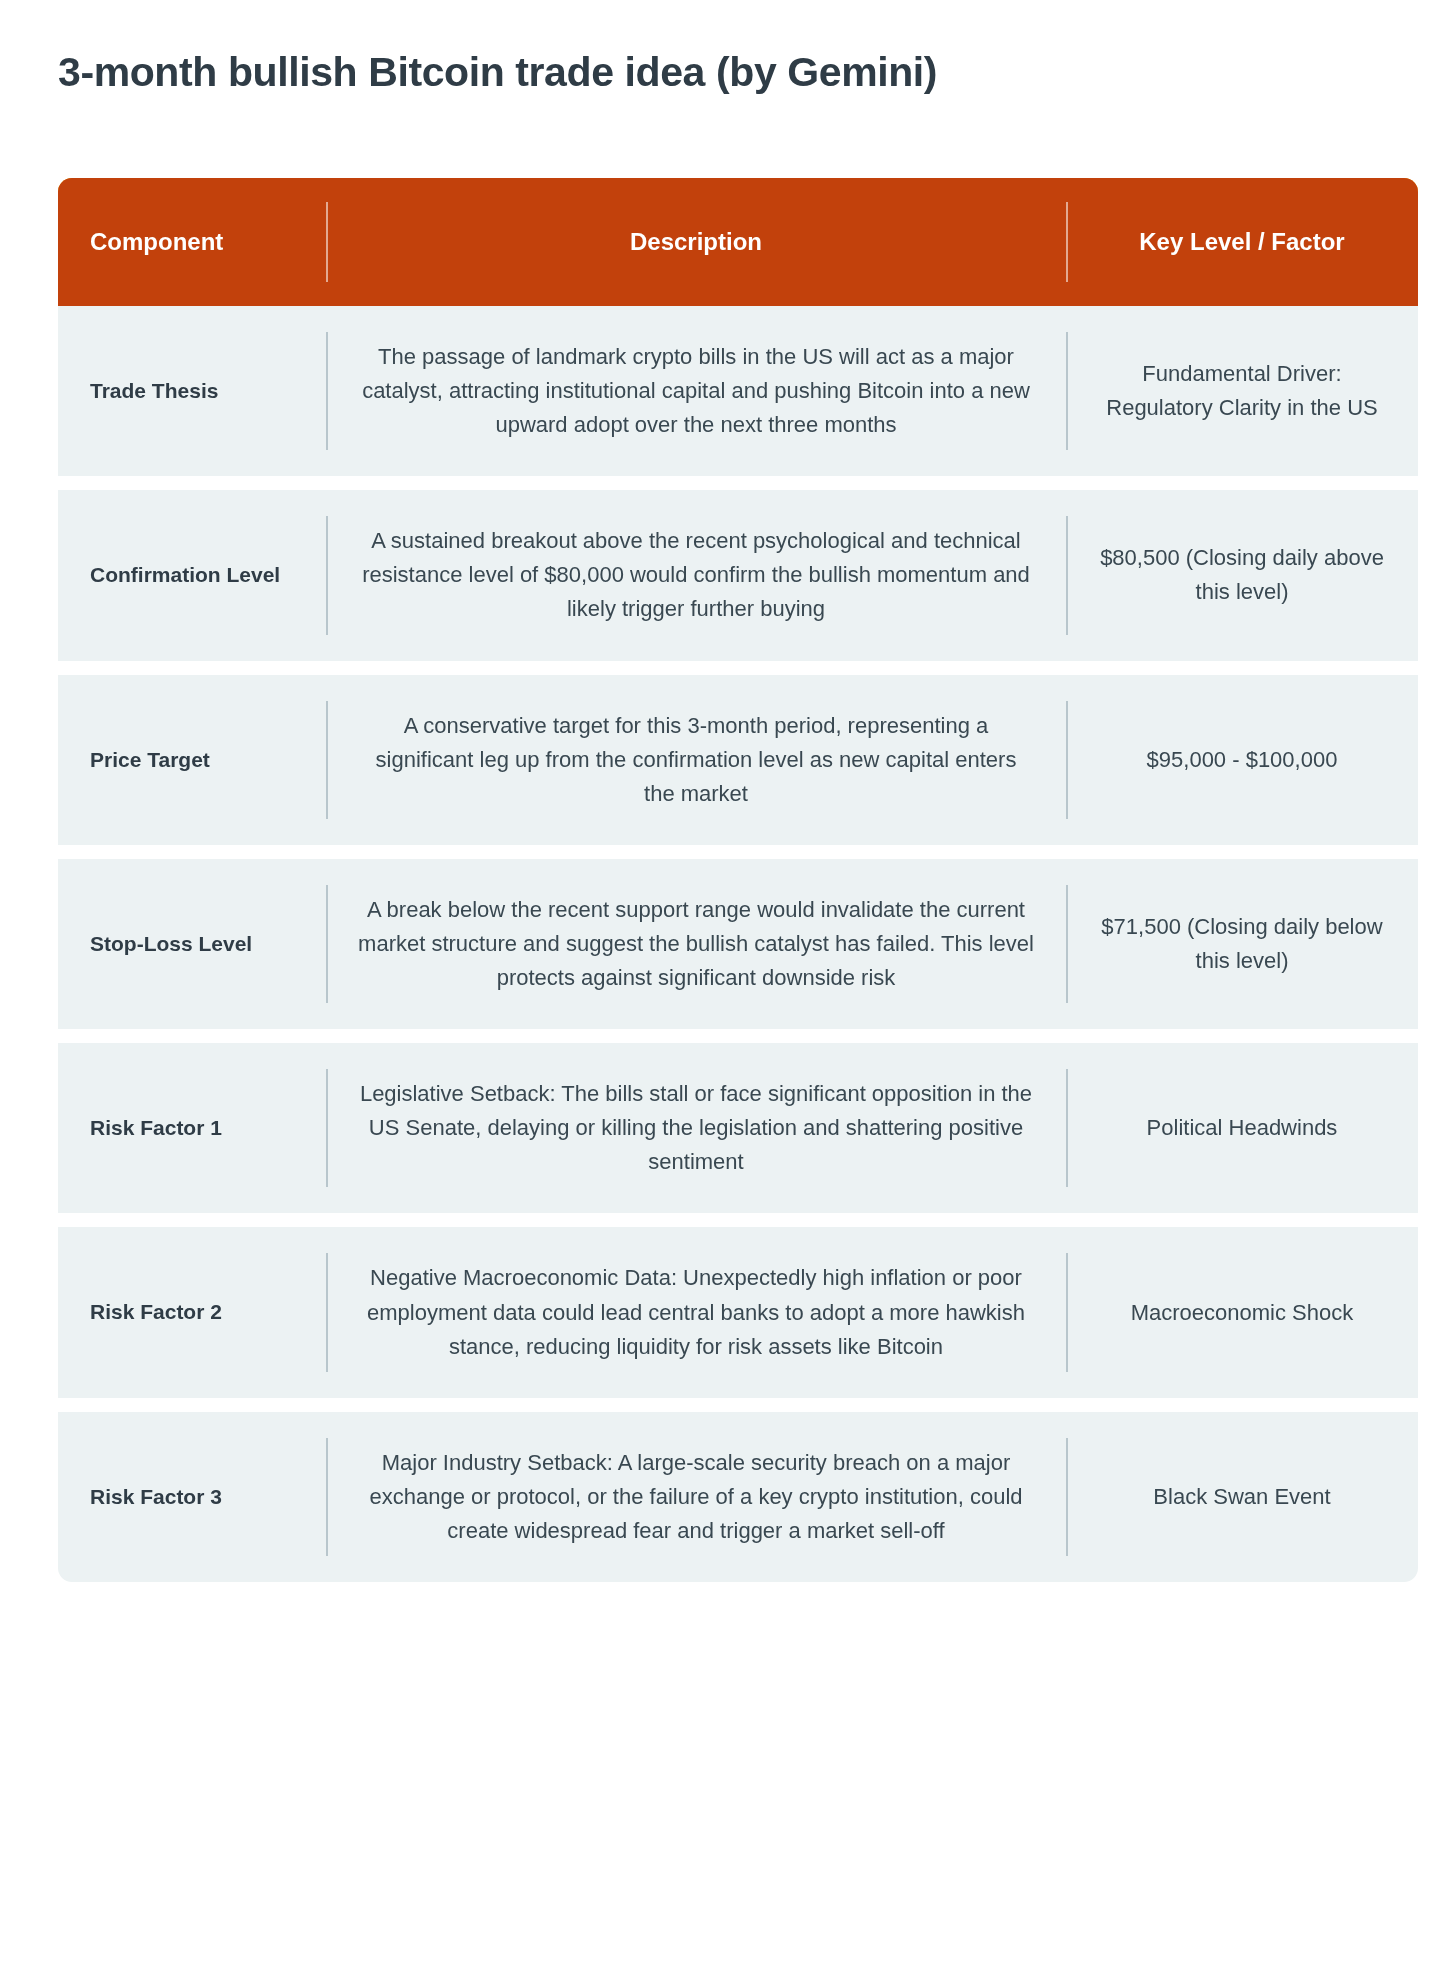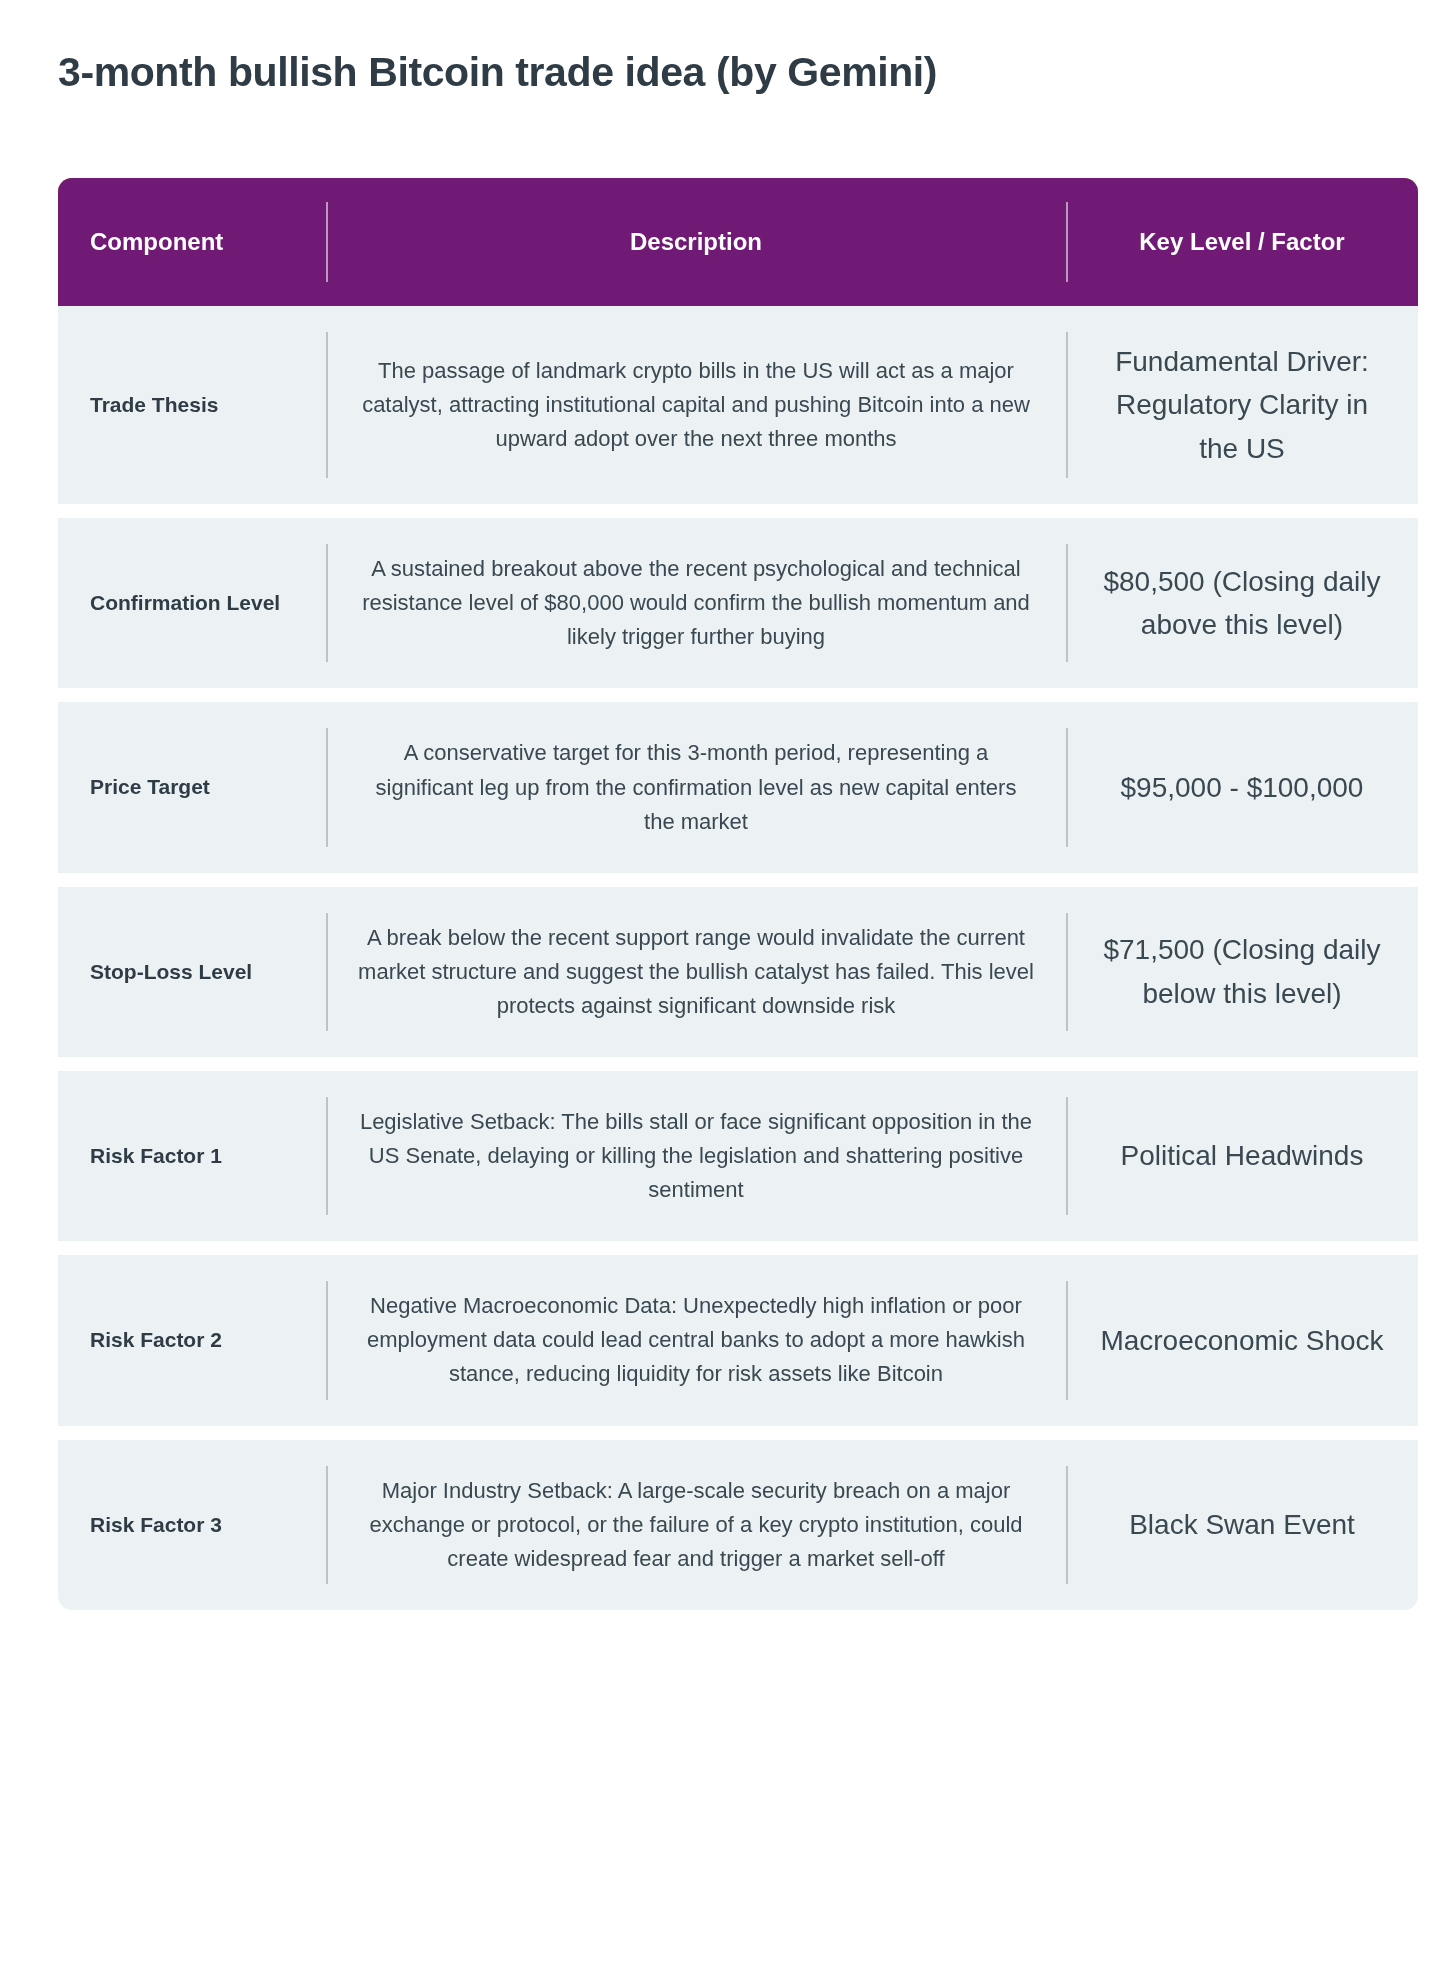--- a/index.html
+++ b/index.html
@@ -46,21 +46,21 @@
     width: 1360px;
     border-collapse: separate;
     border-spacing: 0;
   }
 
   
   .thead-row {
     background: #F5B20D;
   }
   .thead-row th {
-    background: #701a75;
+    background: #c2410c;
     color: #ffffff;
     font-size: 24px;
     font-weight: 700;
     padding: 22px 18px;
     vertical-align: middle;
     height: 128px;
     position: relative;
   }
   .thead-row th.c1 {
     border-top-left-radius: 14px;
@@ -110,21 +110,21 @@
     font-size: 22px;
     font-weight: 400;
     color: #394851;
     line-height: 1.55;
     padding-left: 32px;
     padding-right: 32px;
     width: 740px;
   }
   .trow td.c3 {
     text-align: center;
-    font-size: 28px;
+    font-size: 22px;
     font-weight: 400;
     color: #394851;
     line-height: 1.55;
     padding-left: 28px;
     padding-right: 28px;
     width: 352px;
   }
   .trow td.c2::before,
   .trow td.c3::before {
     content: "";

